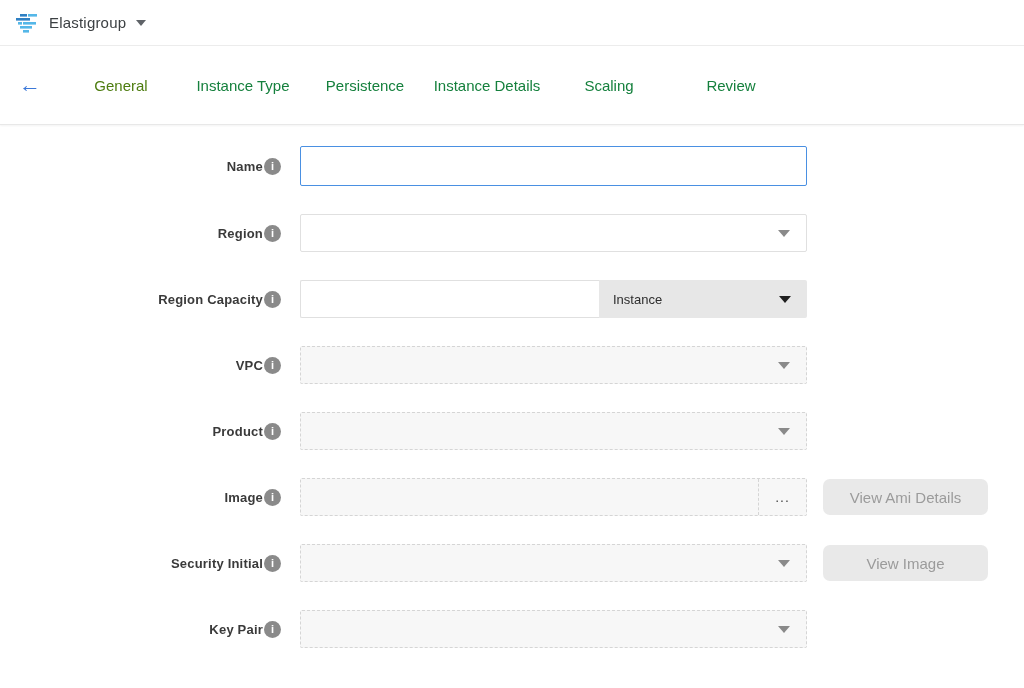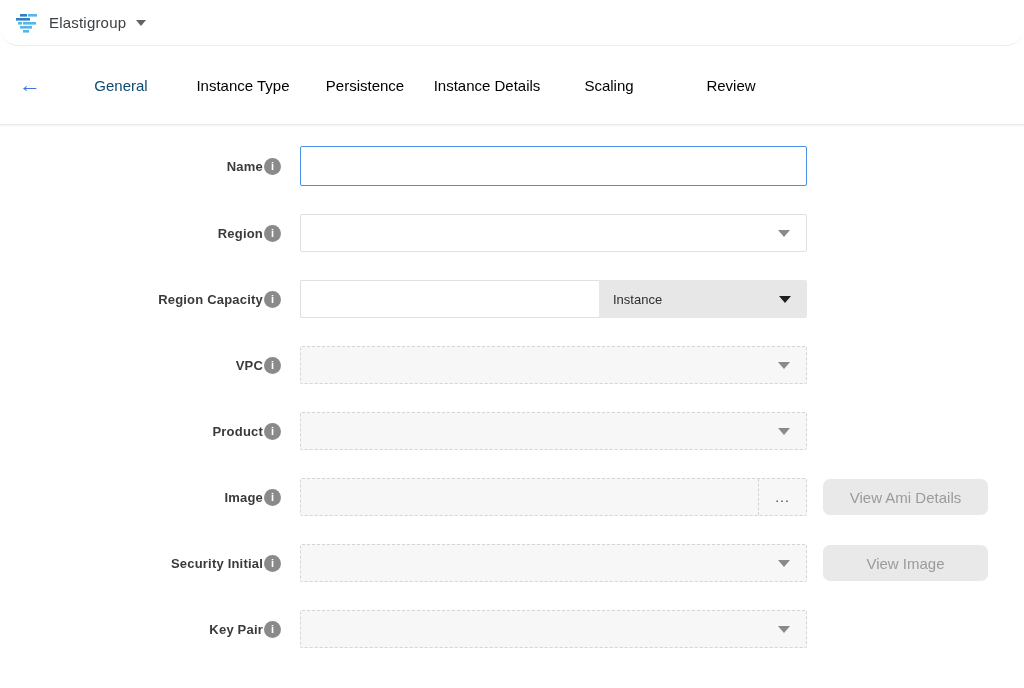--- a/index.html
+++ b/index.html
@@ -1,36 +1,36 @@
 <!DOCTYPE html>
 <html><head>
 <meta charset="utf-8">
 <style>
   * { margin:0; padding:0; box-sizing:border-box; }
   html,body { width:1024px; height:688px; background:#ffffff;
     font-family:"Liberation Sans", sans-serif; color:#3c4043; overflow:hidden; }
 
   
   .appbar { height:46px; display:flex; align-items:center; padding-left:14px;
-    border-bottom:1px solid #ececec; background:#fff;border-radius:18px; }
+    border-bottom:1px solid #ececec; background:#fff; }
   .logo { width:26px; height:24px; margin-right:9px; cursor:pointer; }
   .app-title { font-size:15px; color:#3c4043; letter-spacing:.2px; }
   .appbar-caret { width:0; height:0; border-left:5px solid transparent;
     border-right:5px solid transparent; border-top:6px solid #5f6368;
     margin-left:10px; display:inline-block; }
   .appbar-group { display:flex; align-items:center; cursor:pointer; }
 
   
   .tabbar { height:79px; display:flex; align-items:center; background:#fff;
     border-bottom:1px solid #e8e8e8; box-shadow:0 1px 2px rgba(0,0,0,.05); }
   .back-btn { width:60px; text-align:center; font-size:22px; color:#3b78d8;
     cursor:pointer; line-height:1; user-select:none; }
-  .tab { width:122px; text-align:center; font-size:15px; color:#000000;
+  .tab { width:122px; text-align:center; font-size:15px; color:#15803d;
     cursor:pointer; white-space:nowrap; }
-  .tab.active { color:#0c4a6e; }
+  .tab.active { color:#4d7c0f; }
 
   
   .content { padding-top:21px; }
   .row { display:flex; align-items:center; margin-bottom:28px; }
   .label-cell { width:300px; display:flex; align-items:center;
     justify-content:flex-end; padding-right:19px; gap:1px; }
   .field-label { font-size:13px; font-weight:bold; color:#3a3a3a;
     letter-spacing:.2px; white-space:nowrap; }
   .info-icon { width:17px; height:17px; border-radius:50%; background:#8a8a8a;
     color:#ffffff; font-size:11px; font-weight:bold; display:flex;

